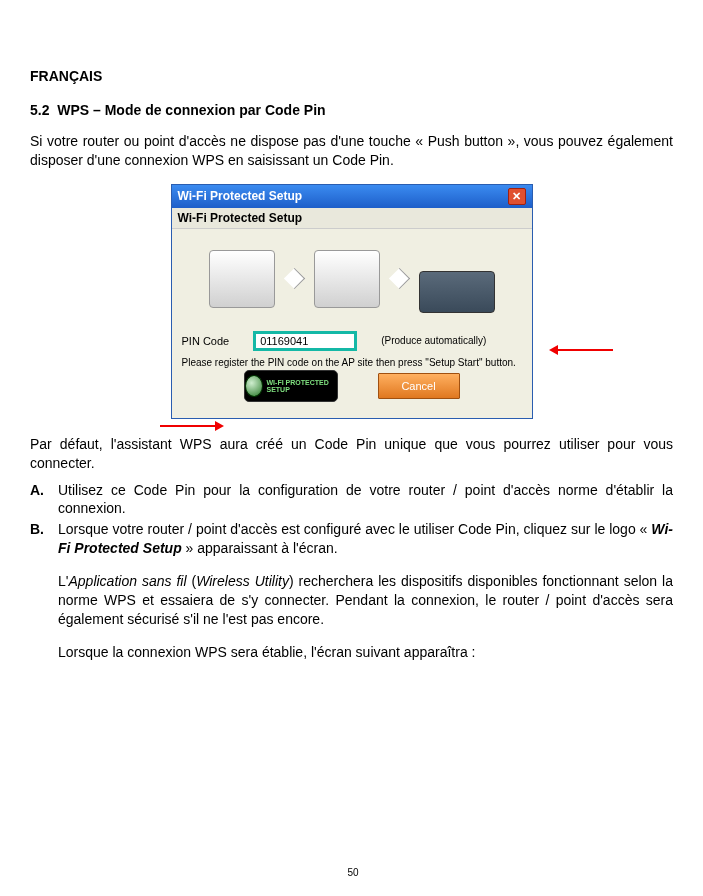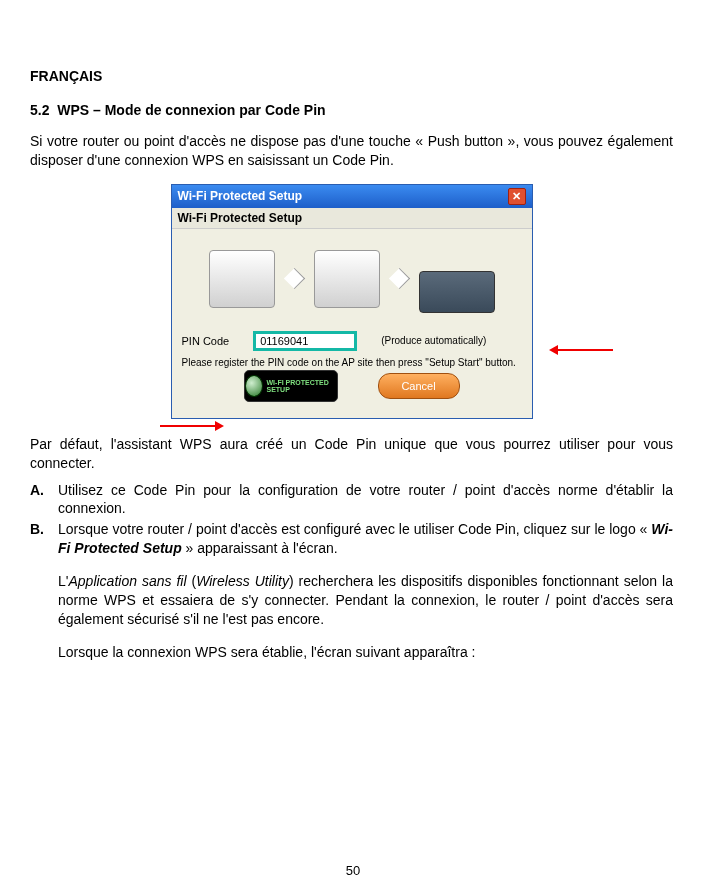--- a/index.html
+++ b/index.html
@@ -109,21 +109,21 @@
   .wpsbtn .txt {
     color:#7fe07f;
     font-size:7px;
     font-weight:bold;
     line-height:1;
   }
   .cancelbtn {
     width: 80px; height: 24px;
     background: linear-gradient(#ffb060,#e07820);
     border:1px solid #a05010;
-    border-radius:12px;
+    border-radius:1px;
     color:#fff;
     font-size:11px;
     display:flex;align-items:center;justify-content:center;
   }
   .red-arrow-right {
     position:absolute;
     height:0;
   }
   .arrow-line {
     display:inline-block;
@@ -144,21 +144,21 @@
     border-top:5px solid transparent;
     border-bottom:5px solid transparent;
     border-right:9px solid #f00000;
     vertical-align:middle;
   }
   .para { text-align: justify; line-height:1.35; margin-bottom:8px; }
   ol.steps { list-style:none; padding-left:0; margin:0 0 14px 0; }
   ol.steps > li { display:flex; padding-left:0; margin-bottom:2px; line-height:1.35; text-align:justify; }
   ol.steps .mk { font-weight:bold; width:28px; flex-shrink:0; }
   .indent { padding-left:28px; text-align:justify; line-height:1.35; margin-bottom:14px; }
-  .pagenum { position:absolute; bottom:18px; left:3px; right:0; text-align:center; font-size:13px; }
+  .pagenum { position:absolute; bottom:18px; left:3px; right:0; text-align:center; font-size:10px; }
   em.it { font-style: italic; }
   strong.bi { font-weight:bold; font-style:italic; }
 </style>
 </head>
 <body>
 
 <div class="header">FRANÇAIS</div>
 
 <div class="section-title">
   <span>5.2</span>&nbsp;

